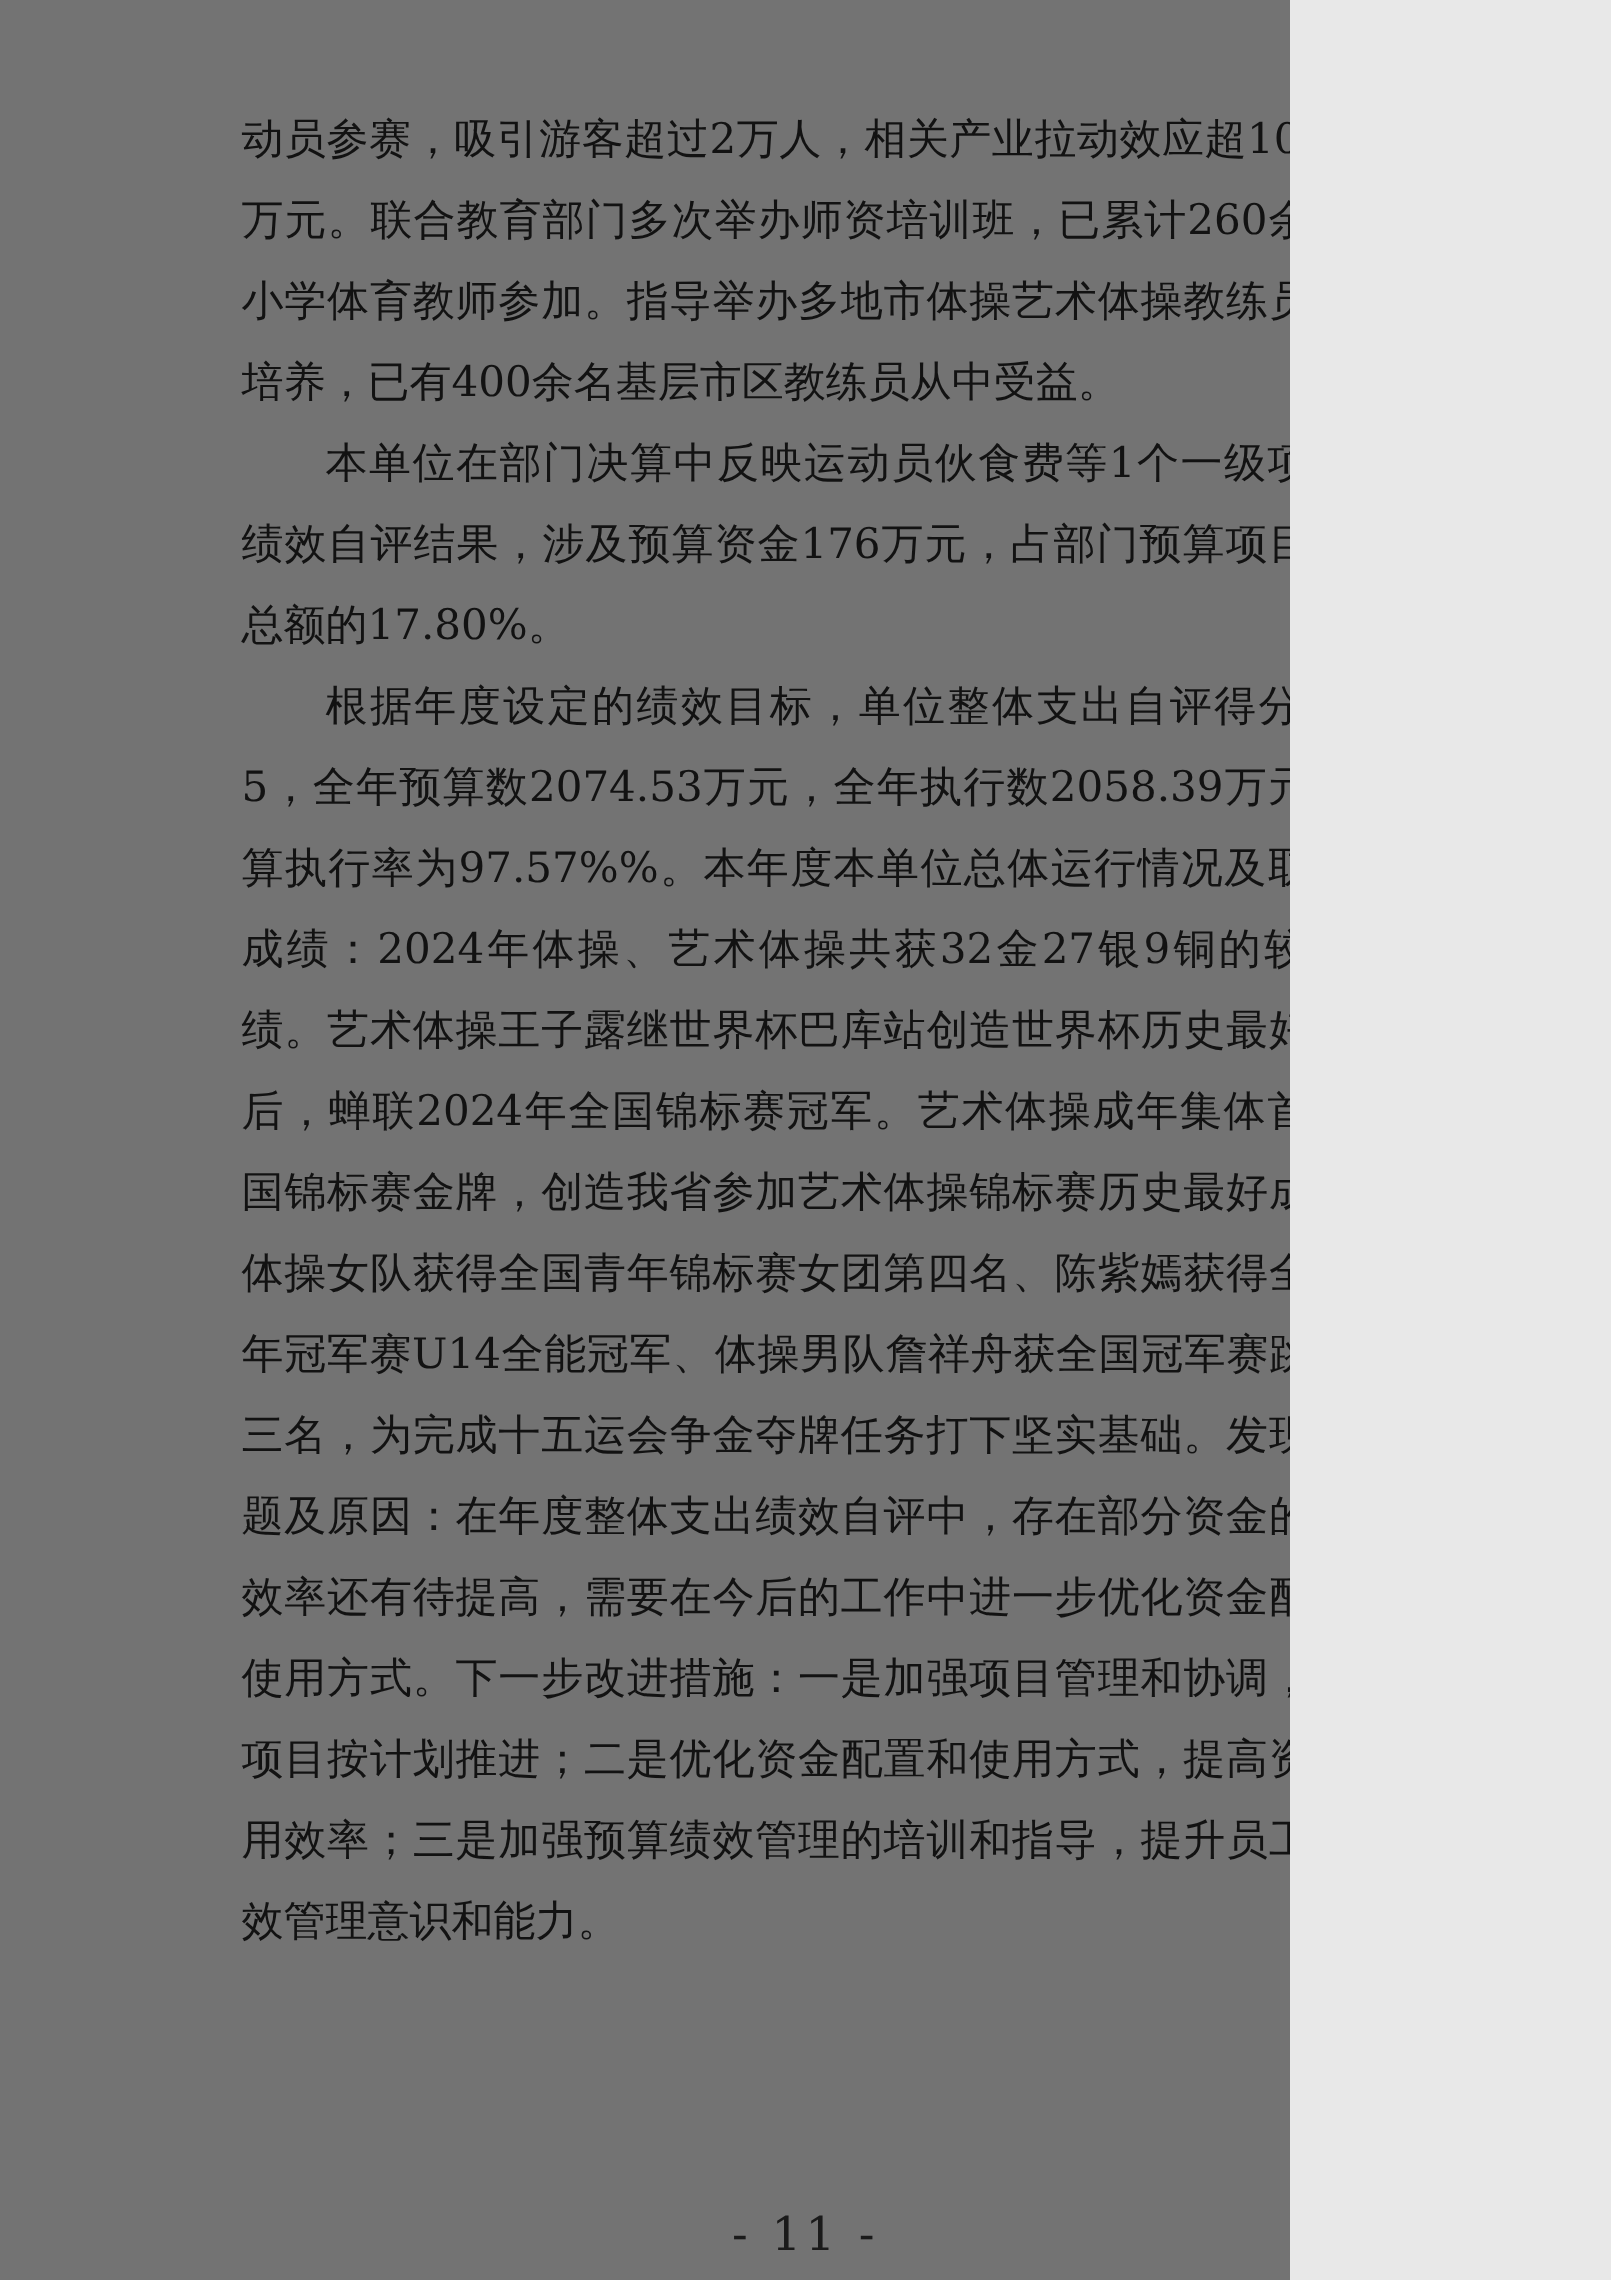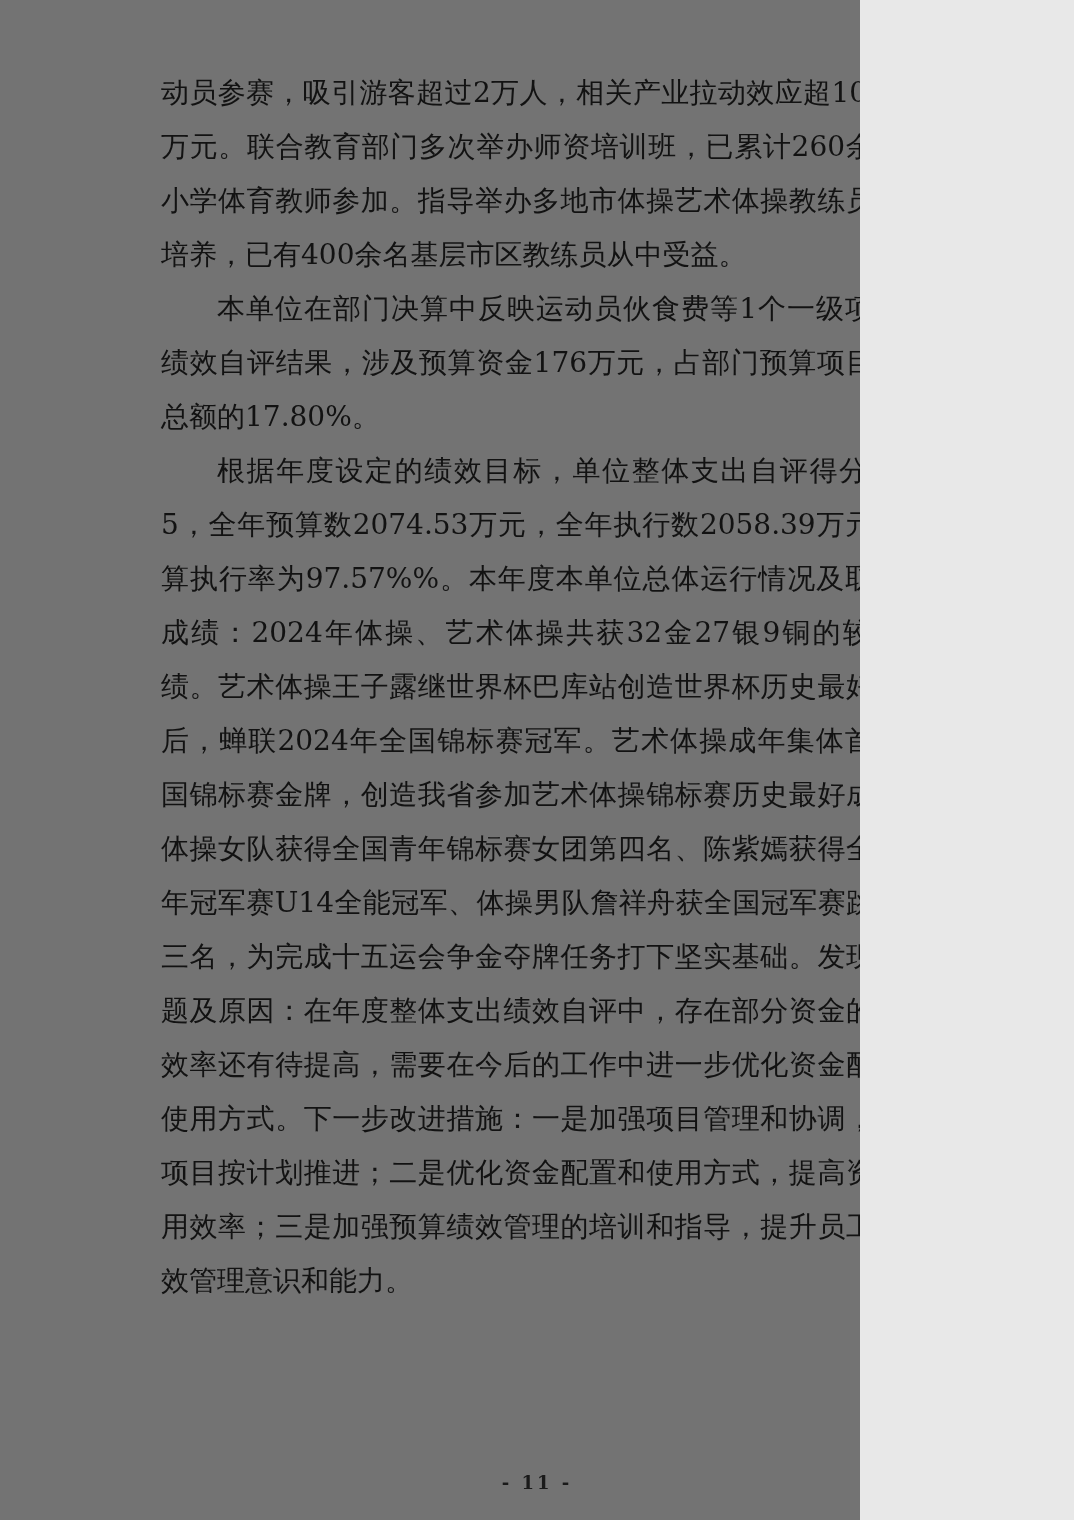--- a/index.html
+++ b/index.html
@@ -44,24 +44,23 @@
     letter-spacing: 1px;
   }
   .page-footer {
     position: absolute;
     left: 0;
     top: 1472px;
     width: 1074px;
     text-align: center;
   }
   .page-number {
-    font-size: 18px;
+    font-size: 31px;
     letter-spacing: 3px;
     color: #1a1a1a;
-    font-weight: bold;
   }
 </style>
 </head>
 <body>
 
 <div class="page">
   <div class="doc-body" id="doc-body">
       <p class="para body">动员参赛，吸引游客超过2万人，相关产业拉动效应超1000余万元。联合教育部门多次举办师资培训班，已累计260余名中小学体育教师参加。指导举办多地市体操艺术体操教练员师资培养，已有400余名基层市区教练员从中受益。</p>
       <p class="para body indent">本单位在部门决算中反映运动员伙食费等1个一级项目的绩效自评结果，涉及预算资金176万元，占部门预算项目支出总额的17.80%。</p>
       <p class="para body indent">根据年度设定的绩效目标，单位整体支出自评得分98.75，全年预算数2074.53万元，全年执行数2058.39万元，预算执行率为97.57%%。本年度本单位总体运行情况及取得的成绩：2024年体操、艺术体操共获32金27银9铜的较好成绩。艺术体操王子露继世界杯巴库站创造世界杯历史最好成绩后，蝉联2024年全国锦标赛冠军。艺术体操成年集体首获全国锦标赛金牌，创造我省参加艺术体操锦标赛历史最好成绩。体操女队获得全国青年锦标赛女团第四名、陈紫嫣获得全国青年冠军赛U14全能冠军、体操男队詹祥舟获全国冠军赛跳马第三名，为完成十五运会争金夺牌任务打下坚实基础。发现的问题及原因：在年度整体支出绩效自评中，存在部分资金的使用效率还有待提高，需要在今后的工作中进一步优化资金配置和使用方式。下一步改进措施：一是加强项目管理和协调，确保项目按计划推进；二是优化资金配置和使用方式，提高资金使用效率；三是加强预算绩效管理的培训和指导，提升员工的绩效管理意识和能力。</p>

